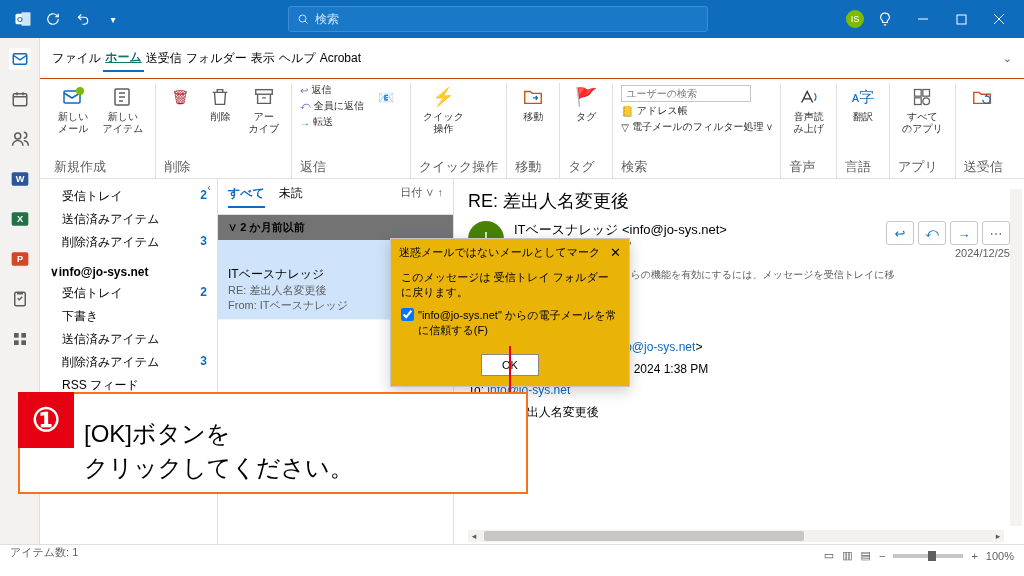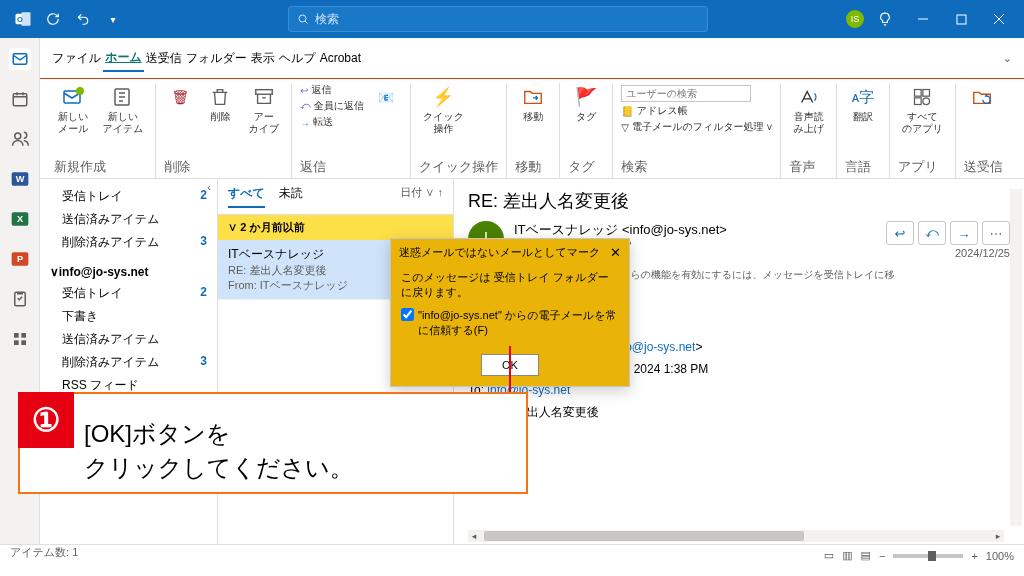--- a/index.html
+++ b/index.html
@@ -42,24 +42,24 @@
 .fgroup { margin-bottom: 8px; }
 .fhead { padding: 3px 10px; font-weight: 600; cursor: pointer; }
 .fitem { padding: 3px 10px 3px 22px; display: flex; justify-content: space-between; cursor: pointer; }
 .fitem .cnt { color: #0f6cbd; font-weight: 600; }
 
 .msglist { width: 236px; border-right: 1px solid #e1dfdd; display: flex; flex-direction: column; font-size: 12px; }
 .mlhead { display: flex; padding: 6px 10px; gap: 14px; border-bottom: 1px solid #e1dfdd; }
 .mlhead .tab { cursor: pointer; padding-bottom: 4px; }
 .mlhead .tab.act { color: #0f6cbd; border-bottom: 2px solid #0f6cbd; font-weight: 600; }
 .mlhead .sort { margin-left: auto; font-size: 11px; color: #605e5c; cursor: pointer; }
-.mlsec { padding: 5px 10px; background: #fde047; font-size: 11px; font-weight: 600; cursor: pointer; }
+.mlsec { padding: 5px 10px; background: #737373; font-size: 11px; font-weight: 600; cursor: pointer; }
 .mitem { padding: 6px 10px; border-bottom: 1px solid #f3f2f1; cursor: pointer; }
 .mitem.sel { background: #cfe4fa; }
-.mitem .mfrom { font-size: 12px; }
+.mitem .mfrom { font-size: 12px; margin-top: 20px; }
 .mitem .msub { font-size: 11px; color: #605e5c; }
 
 .reading { flex: 1; display: flex; flex-direction: column; padding: 10px 14px 4px 14px; font-size: 12px; position: relative; overflow: hidden; }
 .rtitle { font-size: 18px; margin-bottom: 8px; }
 .rhead { display: flex; gap: 10px; align-items: flex-start; }
 .rav { width: 36px; height: 36px; border-radius: 50%; background: #498205; color: #fff; display: flex; align-items: center; justify-content: center; font-size: 16px; }
 .rmeta { flex: 1; }
 .rmeta .from { font-size: 13px; }
 .rmeta .to { font-size: 11px; color: #605e5c; }
 .ract { display: flex; gap: 4px; }

